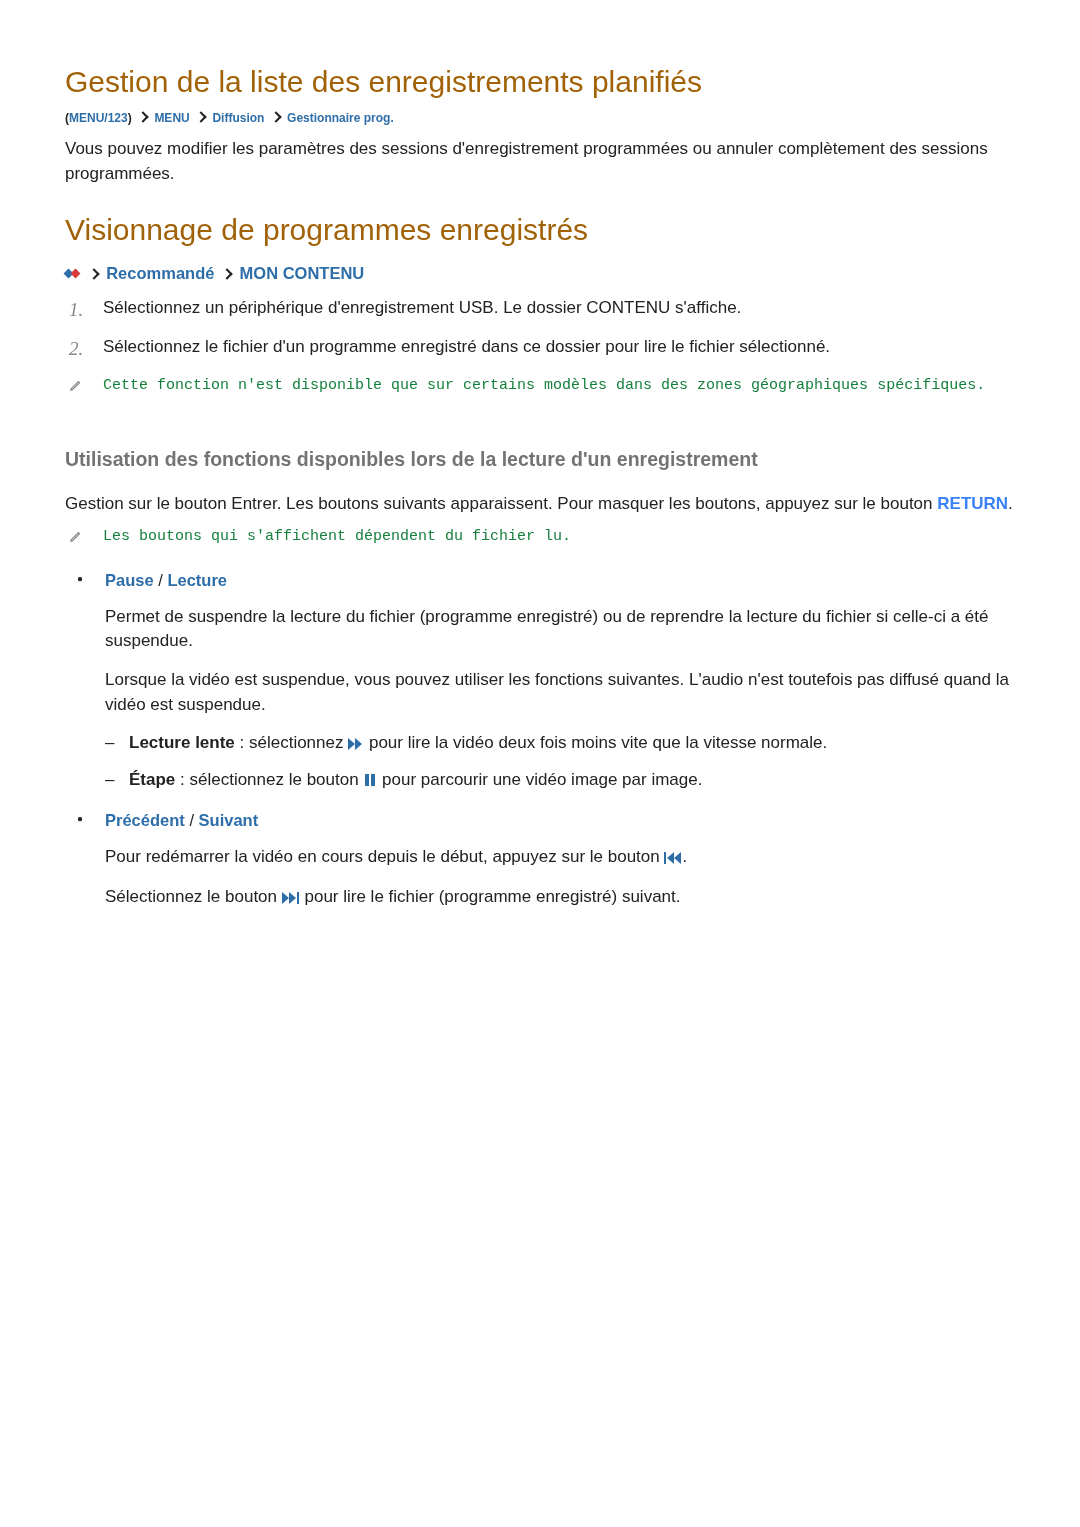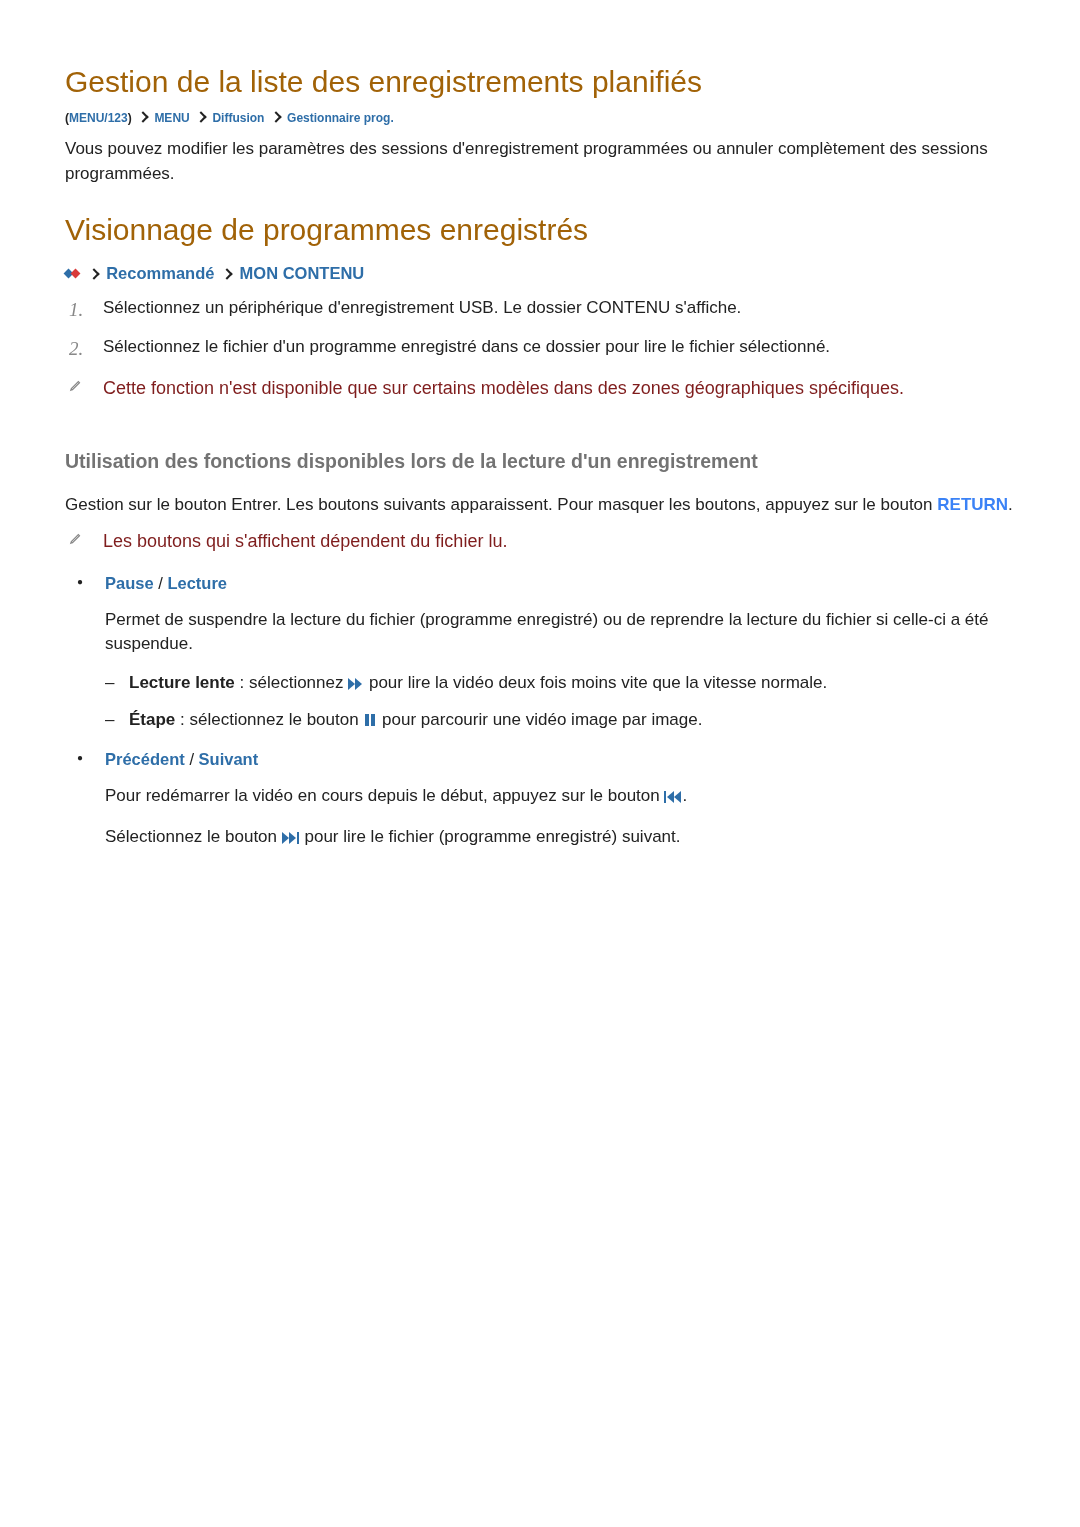--- a/index.html
+++ b/index.html
@@ -53,21 +53,21 @@
   }
   .smarthub-icon::before { left: 0; top: 4px; background: #2e6ea8; }
   .smarthub-icon::after { left: 7px; top: 4px; background: #d93a3a; }
   ol.numlist { list-style: none; padding: 0; margin: 8px 0 0 0; }
   ol.numlist li { display: flex; margin: 6px 0 12px 0; }
   .numlist .num { font-style: italic; color: #888; font-family: Georgia, serif; font-size: 19px; width: 34px; flex: 0 0 34px; padding-left: 4px; }
   .numlist .txt { flex: 1; }
   .noterow { display: flex; margin: 10px 0 0 0; }
   .noterow .pen { width: 34px; flex: 0 0 34px; padding-left: 4px; color: #9aa0a6; }
   .pen svg { width: 14px; height: 14px; }
-  .noterow .ntxt { flex: 1; font-size: 18px; color: #7f1d1d; }
+  .noterow .ntxt { flex: 1; font-size: 15px; color: #15803d; font-family: Liberation Mono, monospace; }
   ul.bullets { list-style: none; padding: 0; margin: 18px 0 0 12px; }
   ul.bullets > li { position: relative; padding-left: 28px; margin: 0 0 14px 0; }
   ul.bullets > li::before { content: "●"; position: absolute; left: 0; top: 3px; font-size: 10px; }
   ul.bullets .head { color: #2e6ea8; font-weight: 700; font-size: 16.5px; }
   ul.bullets .head .slash { color: #222; font-weight: 400; }
   ul.bullets p { margin: 12px 0 14px 0; font-size: 17px; }
   ul.dashes { list-style: none; padding: 0; margin: 8px 0 0 0; }
   ul.dashes li { position: relative; padding-left: 24px; margin: 0 0 10px 0; font-size: 17px; }
   ul.dashes li::before { content: "–"; position: absolute; left: 0; top: 0; color: #222; }
   .bolder { font-weight: 700; }
@@ -132,20 +132,21 @@
 </div>
 
 <ul class="bullets">
   <li>
     <div class="head">
       <span>Pause</span>
       <span class="slash"> / </span>
       <span>Lecture</span>
     </div>
     <p>Permet de suspendre la lecture du fichier (programme enregistré) ou de reprendre la lecture du fichier si celle-ci a été suspendue.</p>
+    <p>Lorsque la vidéo est suspendue, vous pouvez utiliser les fonctions suivantes. L'audio n'est toutefois pas diffusé quand la vidéo est suspendue.</p>
     <ul class="dashes">
       <li>
         <span class="bolder">Lecture lente</span><span> : sélectionnez </span><span class="inline-icon"><svg width="16" height="12" viewBox="0 0 16 12">
               <polygon points="0,0 7,6 0,12" fill="#2e6ea8"></polygon>
               <polygon points="7,0 14,6 7,12" fill="#2e6ea8"></polygon>
             </svg></span><span> pour lire la vidéo deux fois moins vite que la vitesse normale.</span>
       </li>
       <li>
         <span class="bolder">Étape</span><span> : sélectionnez le bouton </span><span class="inline-icon"><svg width="14" height="14" viewBox="0 0 14 14">
               <rect x="2" y="1" width="4" height="12" fill="#2e6ea8"></rect>

